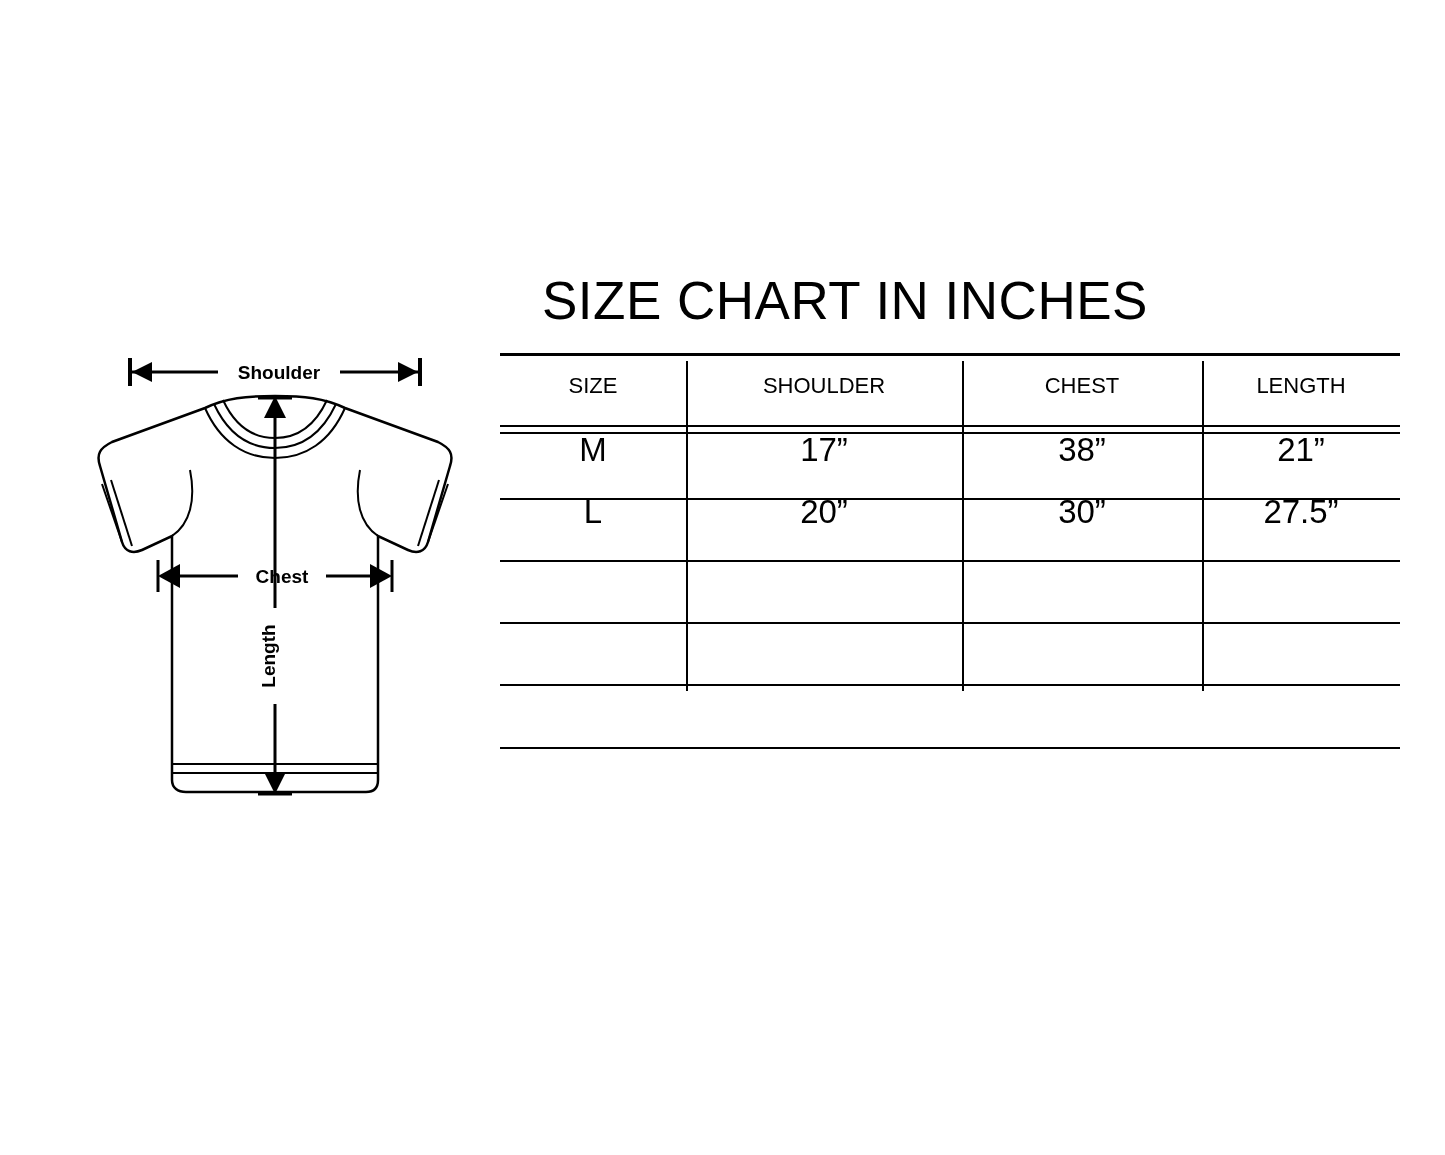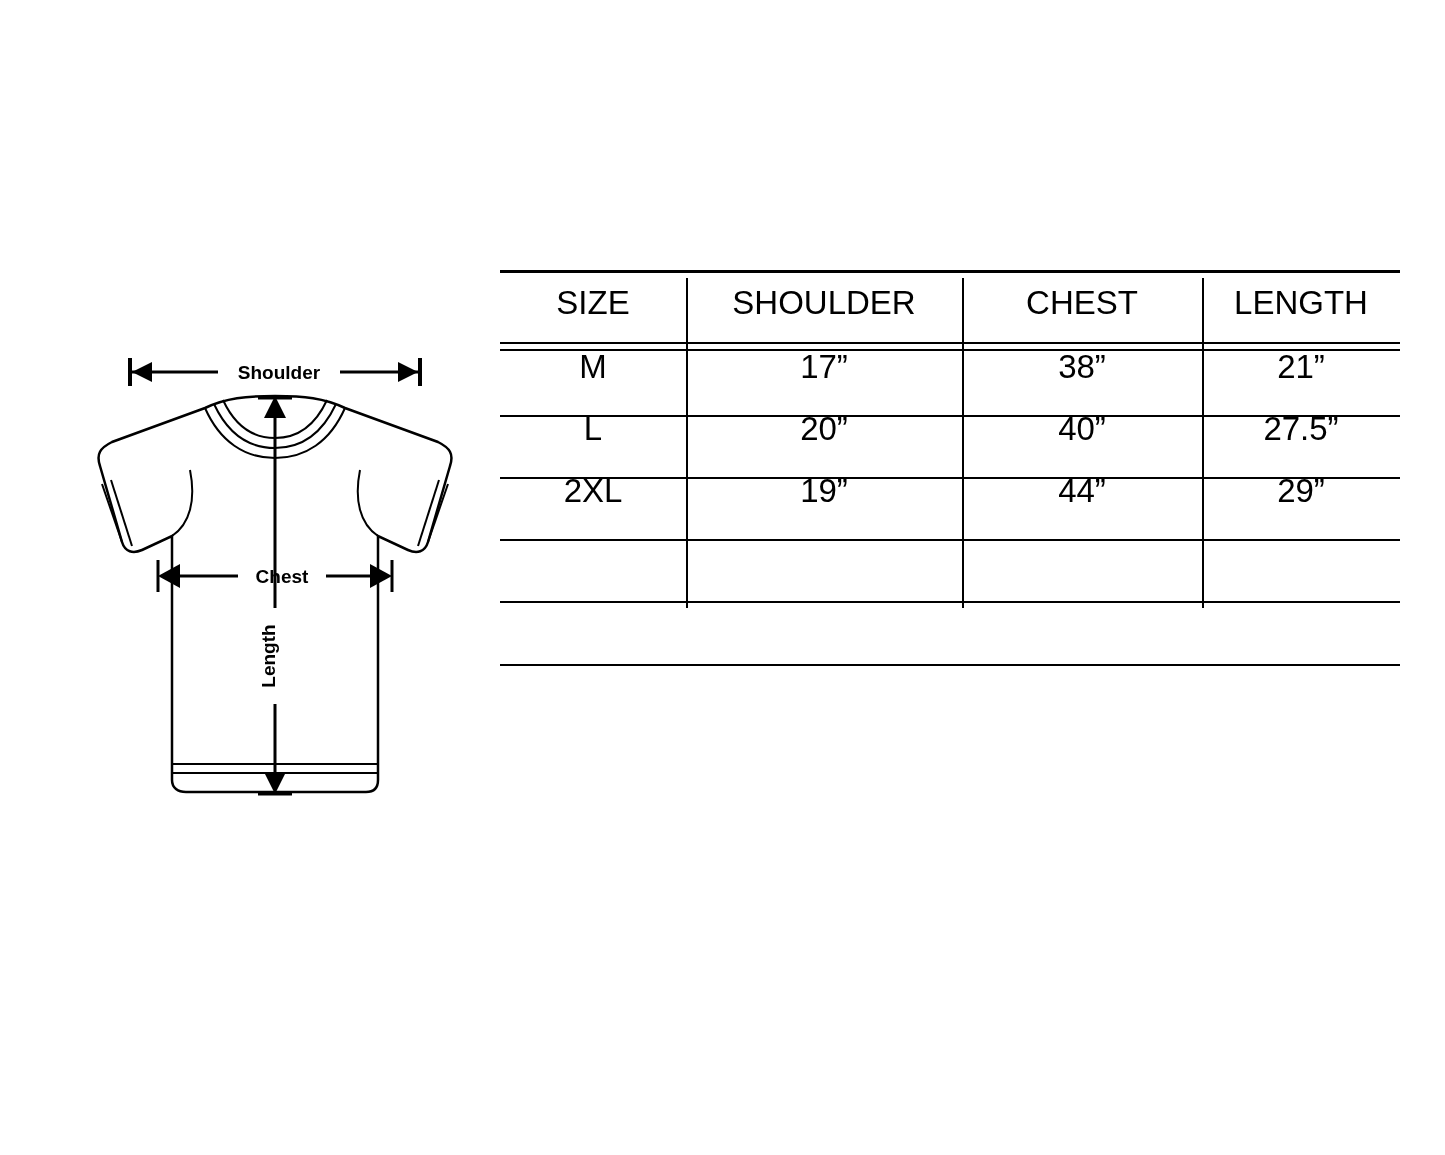--- a/index.html
+++ b/index.html
@@ -55,21 +55,21 @@
     width: 900px;
     table-layout: fixed;
   }
   table.size-table th,
   table.size-table td {
     text-align: center;
     vertical-align: middle;
     padding: 0;
   }
   table.size-table thead th {
-    font-size: 33px;
+    font-size: 22px;
     font-weight: normal;
     height: 66px;
     font-family: "Liberation Sans", sans-serif;
   }
   table.size-table tbody td {
     font-size: 33px;
     height: 62px;
     font-family: "Liberation Sans", sans-serif;
   }
   table.size-table tbody td.size-cell {
@@ -167,20 +167,21 @@
       <line x1="218" y1="68" x2="252" y2="68" stroke="#000" stroke-width="3"></line>
       <line x1="218" y1="464" x2="252" y2="464" stroke="#000" stroke-width="3"></line>
       <rect x="221" y="278" width="28" height="96" fill="#ffffff"></rect>
       <text class="dim-label" x="235" y="326" text-anchor="middle" transform="rotate(-90 235 326)">Length</text>
     </g>
   </svg>
 </div>
 
 <div id="chart-panel">
 
+  <h1 id="chart-title">SIZE CHART IN INCHES</h1>
 
   <div style="position:relative;">
 
     <div class="hline thick" style="left:0;   top:0;   width:900px;"></div>
     <div class="hline" style="left:0;   top:72px;  width:900px;"></div>
     <div class="hline" style="left:0;   top:79px;  width:900px;"></div>
     <div class="hline" style="left:0;   top:145px; width:900px;"></div>
     <div class="hline" style="left:0;   top:207px; width:900px;"></div>
     <div class="hline" style="left:0;   top:269px; width:900px;"></div>
     <div class="hline" style="left:0;   top:331px; width:900px;"></div>
@@ -208,25 +209,19 @@
       <tbody>
         <tr>
           <td class="size-cell">M</td>
           <td class="val-cell">17”</td>
           <td class="val-cell">38”</td>
           <td class="val-cell">21”</td>
         </tr>
         <tr>
           <td class="size-cell">L</td>
           <td class="val-cell">20”</td>
-          <td class="val-cell">40”</td>
+          <td class="val-cell">30”</td>
           <td class="val-cell">27.5”</td>
-        </tr>
-        <tr>
-          <td class="size-cell">2XL</td>
-          <td class="val-cell">19”</td>
-          <td class="val-cell">44”</td>
-          <td class="val-cell">29”</td>
         </tr>
       </tbody>
     </table>
   </div>
 </div>
 
 </body></html>

